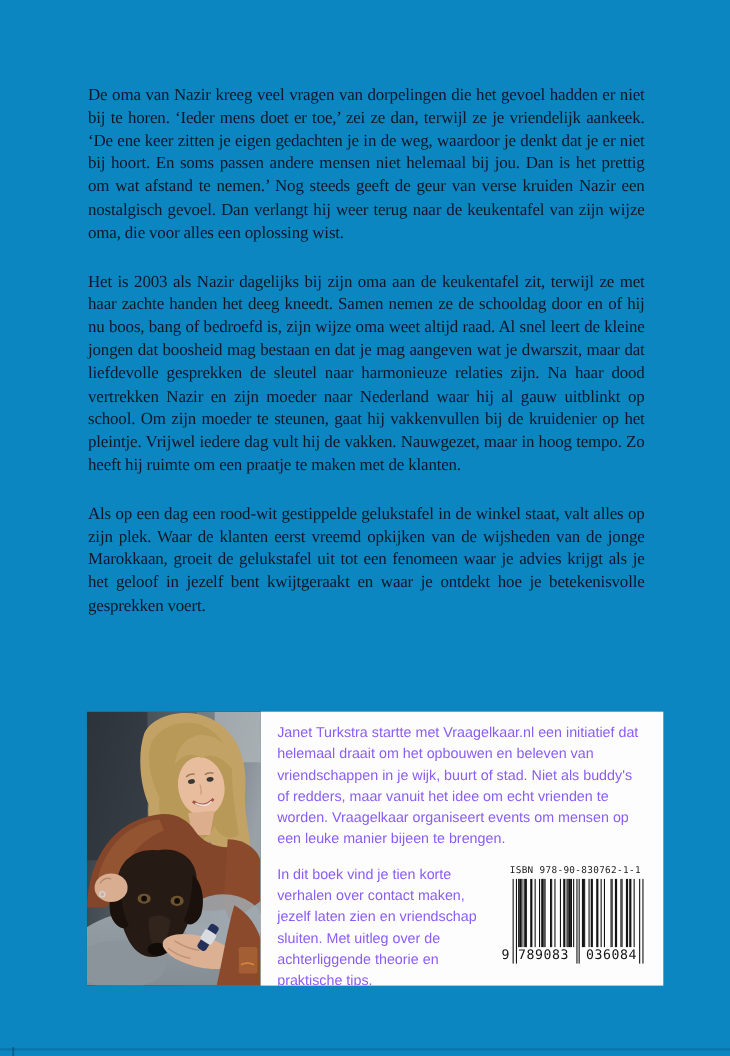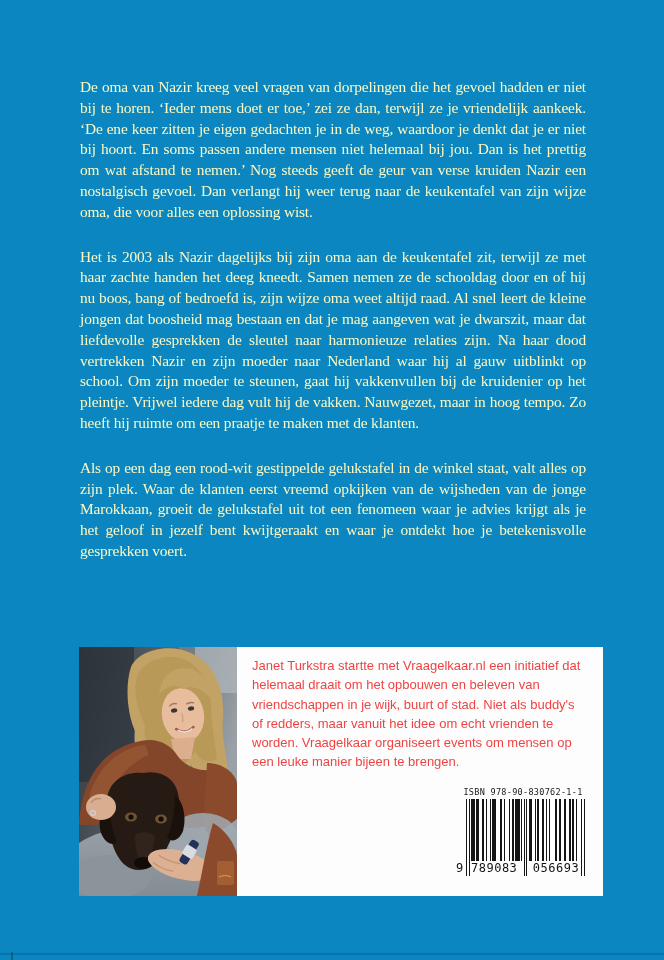--- a/index.html
+++ b/index.html
@@ -9,21 +9,21 @@
     font-family:"Liberation Sans",sans-serif;
     position:relative;overflow:hidden;
   }
   *{box-sizing:border-box;}
 
   .cover{position:absolute;inset:0;}
 
   
   .blurb{
     position:absolute;left:80px;top:77px;width:506px;
-    color:#fef9c3;
+    color:#0f172a;
     font-family:"Liberation Serif",serif;
     font-size:15.4px;line-height:20.8px;
     letter-spacing:-0.15px;
     text-align:justify;
   }
   .blurb p{margin:0 0 24px 0;}
 
   
   .photo{
     position:absolute;left:79px;top:647px;width:158px;height:249px;
@@ -31,21 +31,21 @@
   }
   .photo svg{display:block;width:158px;height:249px;}
 
   .panel{
     position:absolute;left:237px;top:647px;width:366px;height:249px;
     background:#fdfdfd;
     padding:9px 7px 6px 15px;
     overflow:hidden;
   }
   .bio{
-    margin:0;color:#ef4444;
+    margin:0;color:#8b5cf6;
     font-size:13px;line-height:19.3px;
   }
   .bio-1{width:336px;margin-bottom:13px;}
   .panel-row{display:flex;align-items:flex-start;}
   .bio-2{width:204px;}
 
   
   .barcode{
     margin-left:auto;margin-right:8px;margin-top:2px;
     width:130px;position:relative;
@@ -164,20 +164,21 @@
 
       <path d="M134,176 C148,184 156,198 158,208 L158,249 L118,249 C124,222 128,196 134,176 Z" fill="#8a4a2b"></path>
       <rect x="138" y="214" width="17" height="24" rx="2" fill="#a35f33"></rect>
       <path d="M140,230 q6,-3 12,0" stroke="#d8873f" stroke-width="1.4" fill="none"></path>
     </svg>
   </div>
 
   <div class="panel">
     <p class="bio bio-1">Janet Turkstra startte met Vraagelkaar.nl een initiatief dat helemaal draait om het opbouwen en beleven van vriendschappen in je wijk, buurt of stad. Niet als buddy's of redders, maar vanuit het idee om echt vrienden te worden. Vraagelkaar organiseert events om mensen op een leuke manier bijeen te brengen.</p>
     <div class="panel-row">
+      <p class="bio bio-2">In dit boek vind je tien korte verhalen over contact maken, jezelf laten zien en vriendschap sluiten. Met uitleg over de achterliggende theorie en praktische tips.</p>
       <div class="barcode">
         <div class="isbn-label">ISBN 978-90-830762-1-1</div>
         <div class="bars">
             <div class="module on guard"></div>
             <div class="module guard"></div>
             <div class="module on guard"></div>
             <div class="module"></div>
             <div class="module on"></div>
             <div class="module on"></div>
             <div class="module on"></div>
@@ -266,21 +267,21 @@
             <div class="module"></div>
             <div class="module"></div>
             <div class="module"></div>
             <div class="module on guard"></div>
             <div class="module guard"></div>
             <div class="module on guard"></div>
           </div>
         <div class="digits">
           <span class="digit-lead">9</span>
           <span class="digit-g1">789083</span>
-          <span class="digit-g2">056693</span>
+          <span class="digit-g2">036084</span>
         </div>
       </div>
     </div>
   </div>
 
   <div class="bottom-line"></div>
   <div class="corner-tick"></div>
 
 </div>
 

